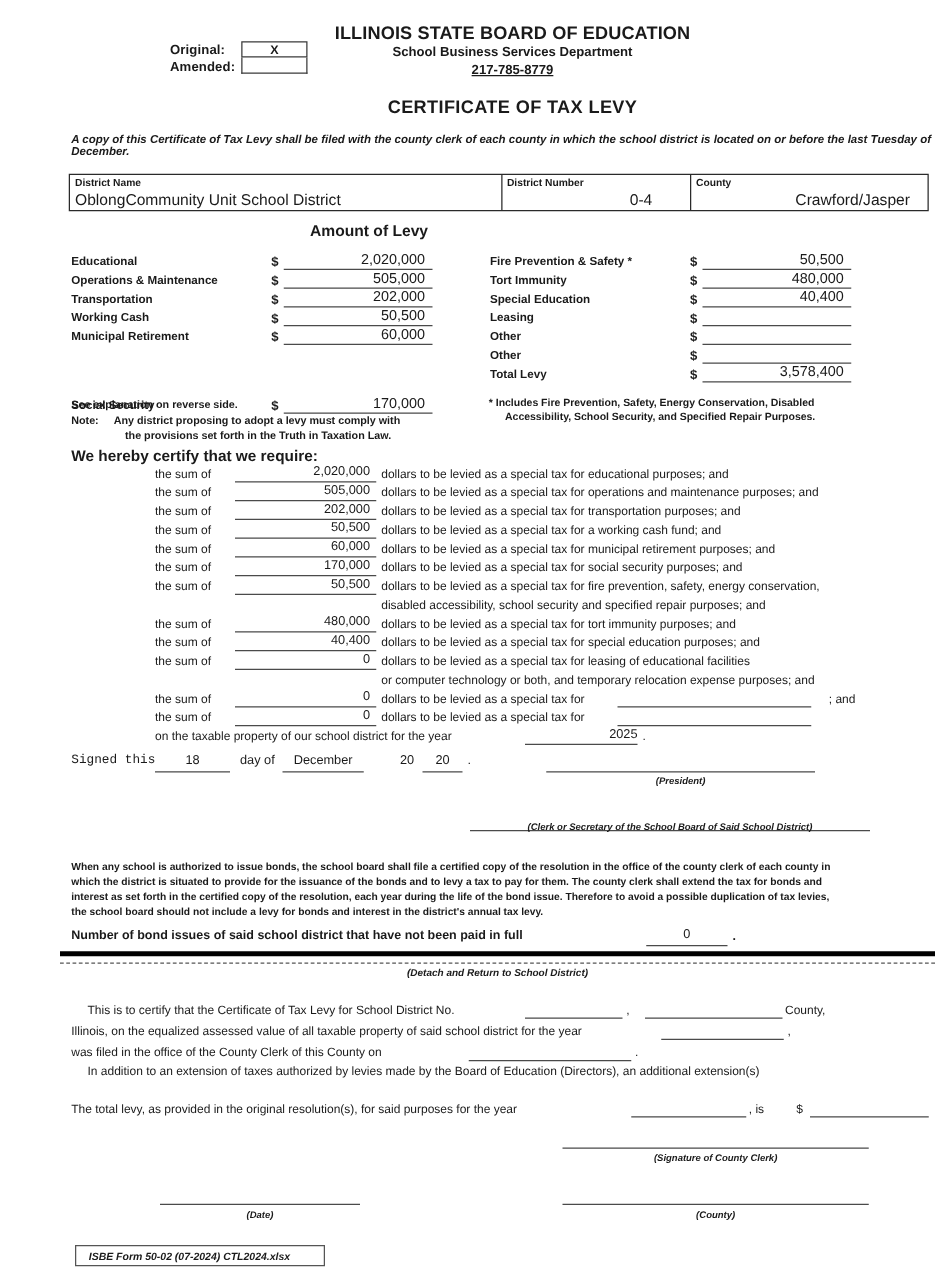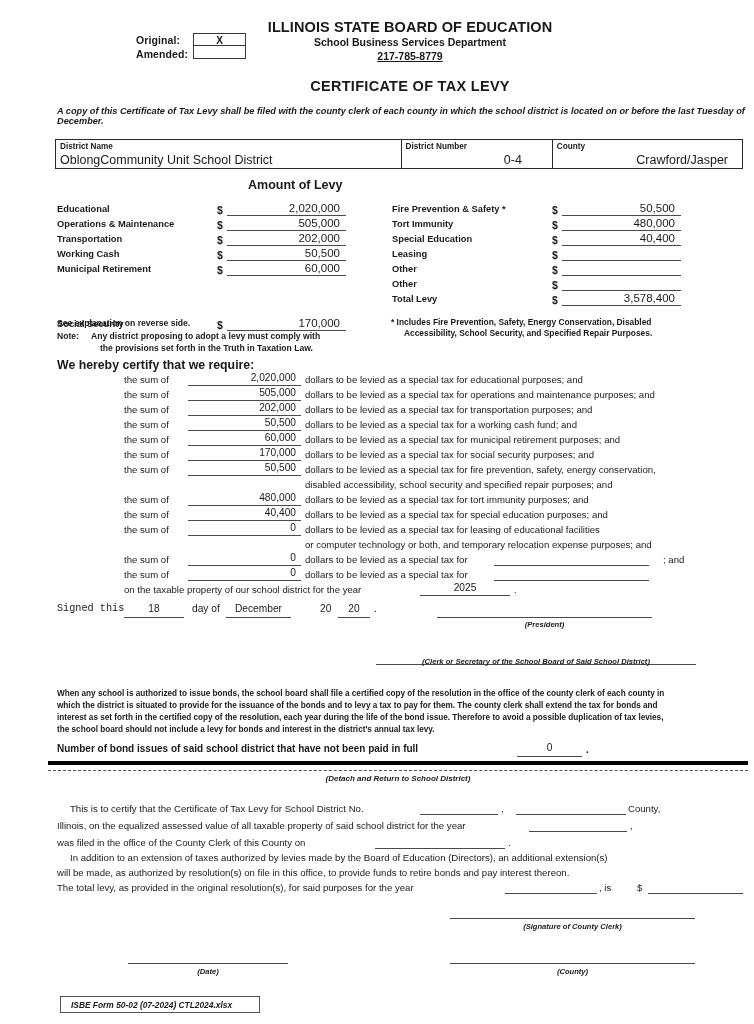--- a/index.html
+++ b/index.html
@@ -319,21 +319,21 @@
         <div class="abs purpose" style="left: 527px; top: 2px; margin-left: 12px;">; and</div>
       </div>
       <div style="position: relative; height: 15px;">
         <div class="abs sumof" style="left: 0px; top: 2px;">the sum of</div>
         <div class="abs uline sumval" style="left: 64px; top: 0px; width: 113px; height: 14px;">0</div>
         <div class="abs purpose" style="left: 181px; top: 2px; white-space: nowrap;">dollars to be levied as a special tax for</div>
         <div class="abs uline" style="left: 370px; top: 0px; width: 155px; height: 14px; font-size: 9.6px; text-align: center;"></div>
       </div>
       <div style="position: relative; height: 15px;">
         <div class="abs purpose" style="left: 0px; top: 2px; white-space: nowrap;">on the taxable property of our school district for the year</div>
-        <div class="abs uline" style="left: 296px; top: 0px; width: 90px; height: 14px; font-size: 10.2px; text-align: center;">2025</div>
+        <div class="abs uline" style="left: 296px; top: 0px; width: 90px; height: 14px; font-size: 10.2px; text-align: right;">2025</div>
         <div class="abs purpose" style="left: 390px; top: 2px;">.</div>
       </div>
     </div>
 
   <div class="abs sig-txt" style="left:57px; top:603px;font-family:Liberation Mono, monospace;">Signed this</div>
   <div class="abs uline sig-txt center" style="left:124px; top:603px; width:60px; height:15px;">18</div>
   <div class="abs sig-txt" style="left:192px; top:603px;">day of</div>
   <div class="abs uline sig-txt center" style="left:226px; top:603px; width:65px; height:15px;">December</div>
   <div class="abs sig-txt" style="left:320px; top:603px;">20</div>
   <div class="abs uline sig-txt center" style="left:338px; top:603px; width:32px; height:15px;">20</div>
@@ -366,21 +366,20 @@
 
   <div class="abs cc-txt" style="left:57px; top:818px;">Illinois, on the equalized assessed value of all taxable property of said school district for the year</div>
   <div class="abs uline center" style="left:529px; top:818px; width:98px; height:14px; font-size:9.6px;"></div>
   <div class="abs cc-txt" style="left:630px; top:818px;">,</div>
 
   <div class="abs cc-txt" style="left:57px; top:835px;">was filed in the office of the County Clerk of this County on</div>
   <div class="abs uline center" style="left:375px; top:835px; width:130px; height:14px; font-size:9.6px;"></div>
   <div class="abs cc-txt" style="left:508px; top:835px;">.</div>
 
   <div class="abs cc-txt" style="left:70px; top:850px;">In addition to an extension of taxes authorized by levies made by the Board of Education (Directors), an additional extension(s)</div>
-  <div class="abs cc-txt" style="left:57px; top:865px;">will be made, as authorized by resolution(s) on file in this office, to provide funds to retire bonds and pay interest thereon.</div>
   <div class="abs cc-txt" style="left:57px; top:880px;">The total levy, as provided in the original resolution(s), for said purposes for the year</div>
   <div class="abs uline center" style="left:505px; top:880px; width:92px; height:14px; font-size:9.6px;"></div>
   <div class="abs cc-txt" style="left:599px; top:880px;">, is</div>
   <div class="abs cc-txt" style="left:637px; top:880px;">$</div>
   <div class="abs uline center" style="left:648px; top:880px; width:95px; height:14px; font-size:9.6px;"></div>
 
   <div class="abs uline" style="left:450px; top:905px; width:245px; height:14px;"></div>
   <div class="abs sig-cap" style="left:450px; top:922px; width:245px;">(Signature of County Clerk)</div>
 
   <div class="abs uline" style="left:450px; top:950px; width:245px; height:14px;"></div>

